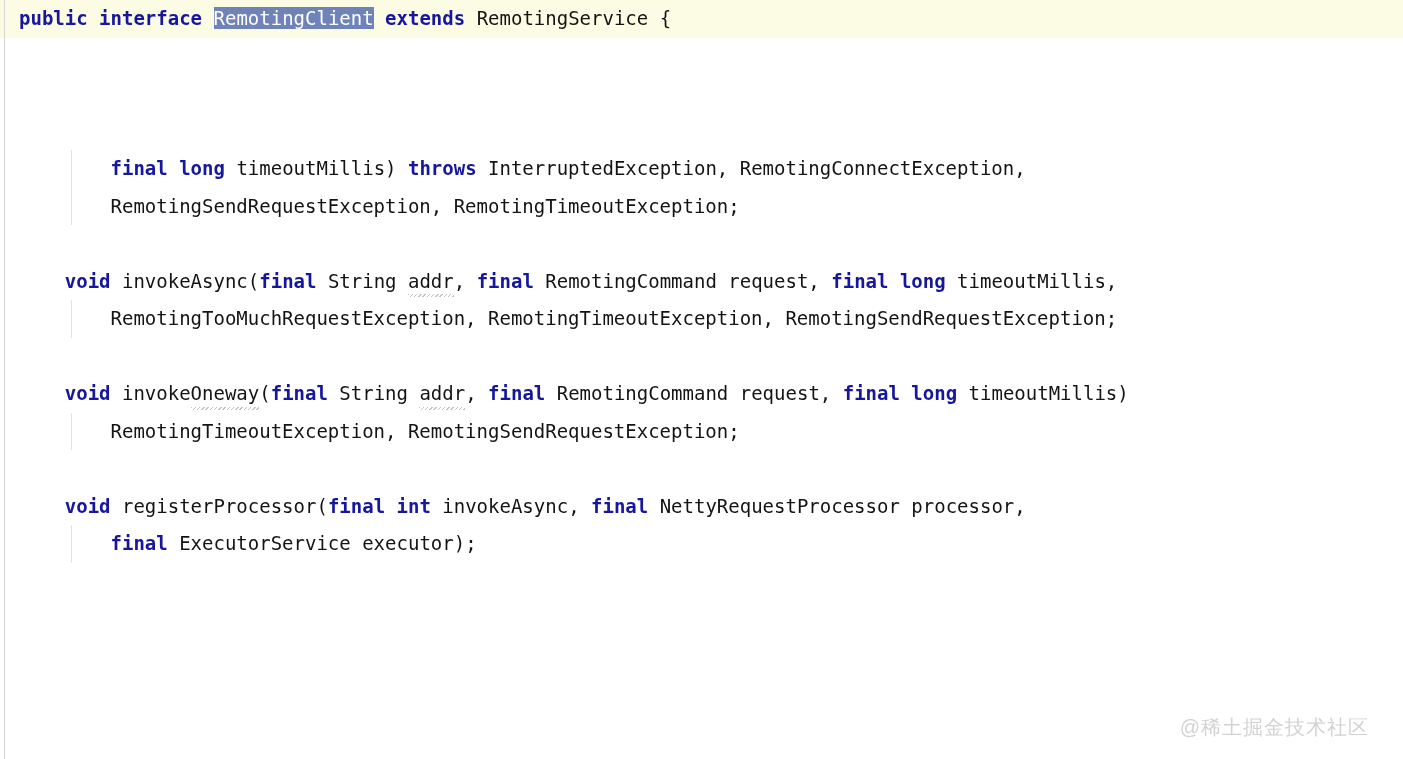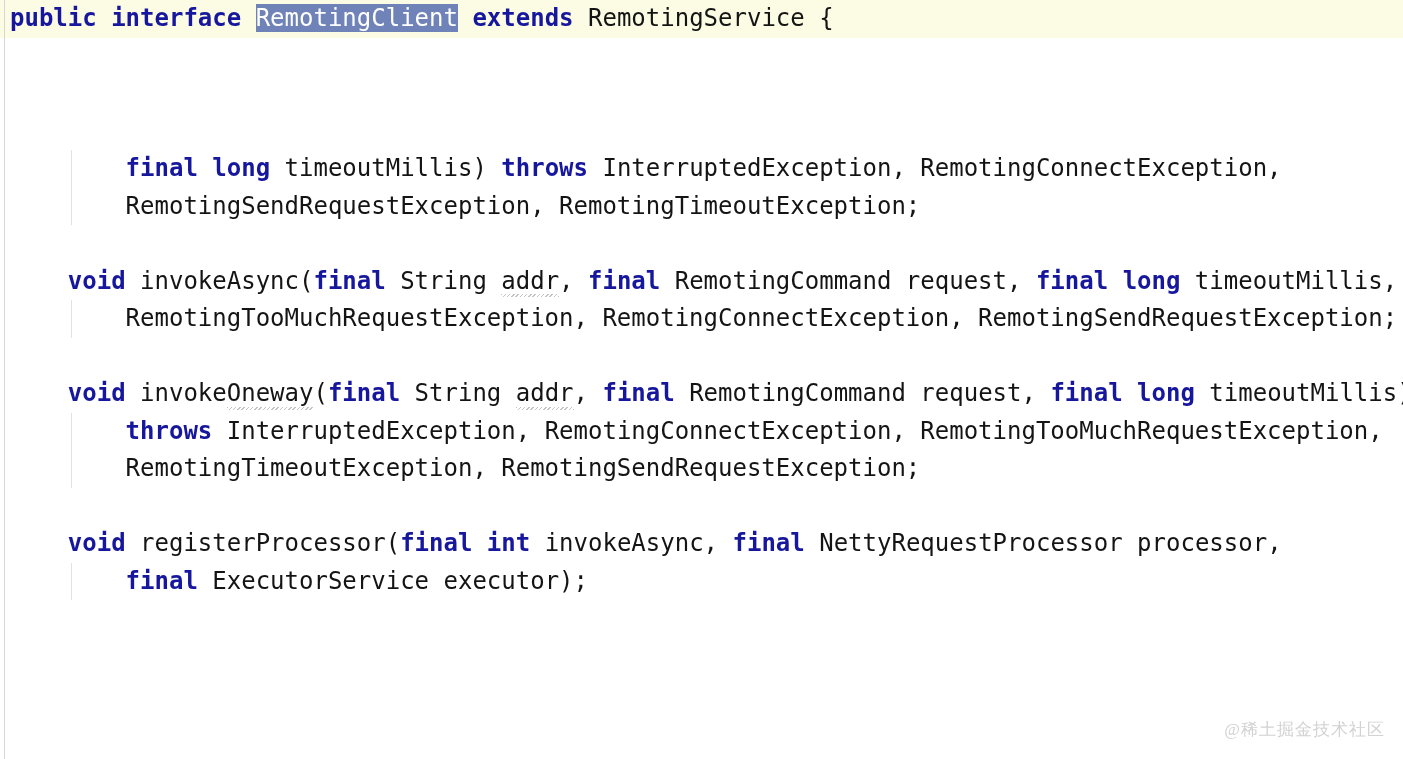--- a/index.html
+++ b/index.html
@@ -40,25 +40,25 @@
     top: 0;
     width: 1403px;
     padding-top: 0px;
     box-sizing: border-box;
   }
 
   .line {
     position: relative;
     height: 37.5px;
     line-height: 37.5px;
-    font-size: 24px;
+    font-size: 19px;
     letter-spacing: 0px;
     color: #141414;
     white-space: pre;
-    padding-left: 10px;
+    padding-left: 19px;
     box-sizing: border-box;
   }
 
   .line.current {
     background: #fcfbe4;
   }
 
   
   .line.guide::before {
     content: "";
@@ -93,24 +93,24 @@
     height: 3px;
     background-image:
       repeating-linear-gradient(135deg,
         #b9b9b9 0px, #b9b9b9 1px,
         transparent 1px, transparent 3px);
     opacity: 0.85;
   }
 
   #watermark {
     position: absolute;
-    right: 18px;
+    right: 34px;
     bottom: 18px;
-    font-family: Liberation Serif, serif;
-    font-size: 17px;
+    font-family: Liberation Sans, sans-serif;
+    font-size: 20px;
     color: #d2d2d2;
     letter-spacing: 1px;
     user-select: none;
     z-index: 5;
   }
 </style>
 </head>
 <body>
 
 <div id="editor">
@@ -119,24 +119,23 @@
 
   <div id="code">
       <div class="line current"><span class="kw">public</span><span> </span><span class="kw">interface</span><span> </span><span class="sel">RemotingClient</span><span> </span><span class="kw">extends</span><span> RemotingService {</span></div>
       <div class="line"><span></span>&nbsp;</div>
       <div class="line"><span></span>&nbsp;</div>
       <div class="line"><span></span>&nbsp;</div>
       <div class="line guide"><span>        </span><span class="kw">final</span><span> </span><span class="kw">long</span><span> timeoutMillis) </span><span class="kw">throws</span><span> InterruptedException, RemotingConnectException,</span></div>
       <div class="line guide"><span>        RemotingSendRequestException, RemotingTimeoutException;</span></div>
       <div class="line"><span></span>&nbsp;</div>
       <div class="line"><span>    </span><span class="kw">void</span><span> invokeAsync(</span><span class="kw">final</span><span> String </span><span class="squiggle">addr</span><span>, </span><span class="kw">final</span><span> RemotingCommand request, </span><span class="kw">final</span><span> </span><span class="kw">long</span><span> timeoutMillis,</span></div>
-      <div class="line guide"><span>        RemotingTooMuchRequestException, RemotingConnectException, RemotingSendRequestException;</span></div>
+      <div class="line guide"><span>        RemotingTooMuchRequestException, RemotingTimeoutException, RemotingSendRequestException;</span></div>
       <div class="line"><span></span>&nbsp;</div>
       <div class="line"><span>    </span><span class="kw">void</span><span> invoke</span><span class="squiggle">Oneway</span><span>(</span><span class="kw">final</span><span> String </span><span class="squiggle">addr</span><span>, </span><span class="kw">final</span><span> RemotingCommand request, </span><span class="kw">final</span><span> </span><span class="kw">long</span><span> timeoutMillis)</span></div>
-      <div class="line guide"><span>        </span><span class="kw">throws</span><span> InterruptedException, RemotingConnectException, RemotingTooMuchRequestException,</span></div>
       <div class="line guide"><span>        RemotingTimeoutException, RemotingSendRequestException;</span></div>
       <div class="line"><span></span>&nbsp;</div>
       <div class="line"><span>    </span><span class="kw">void</span><span> registerProcessor(</span><span class="kw">final</span><span> </span><span class="kw">int</span><span> invokeAsync, </span><span class="kw">final</span><span> NettyRequestProcessor processor,</span></div>
       <div class="line guide"><span>        </span><span class="kw">final</span><span> ExecutorService executor);</span></div>
       <div class="line"><span></span>&nbsp;</div>
     </div>
 
   <div id="watermark">@稀土掘金技术社区</div>
 
 </div>

